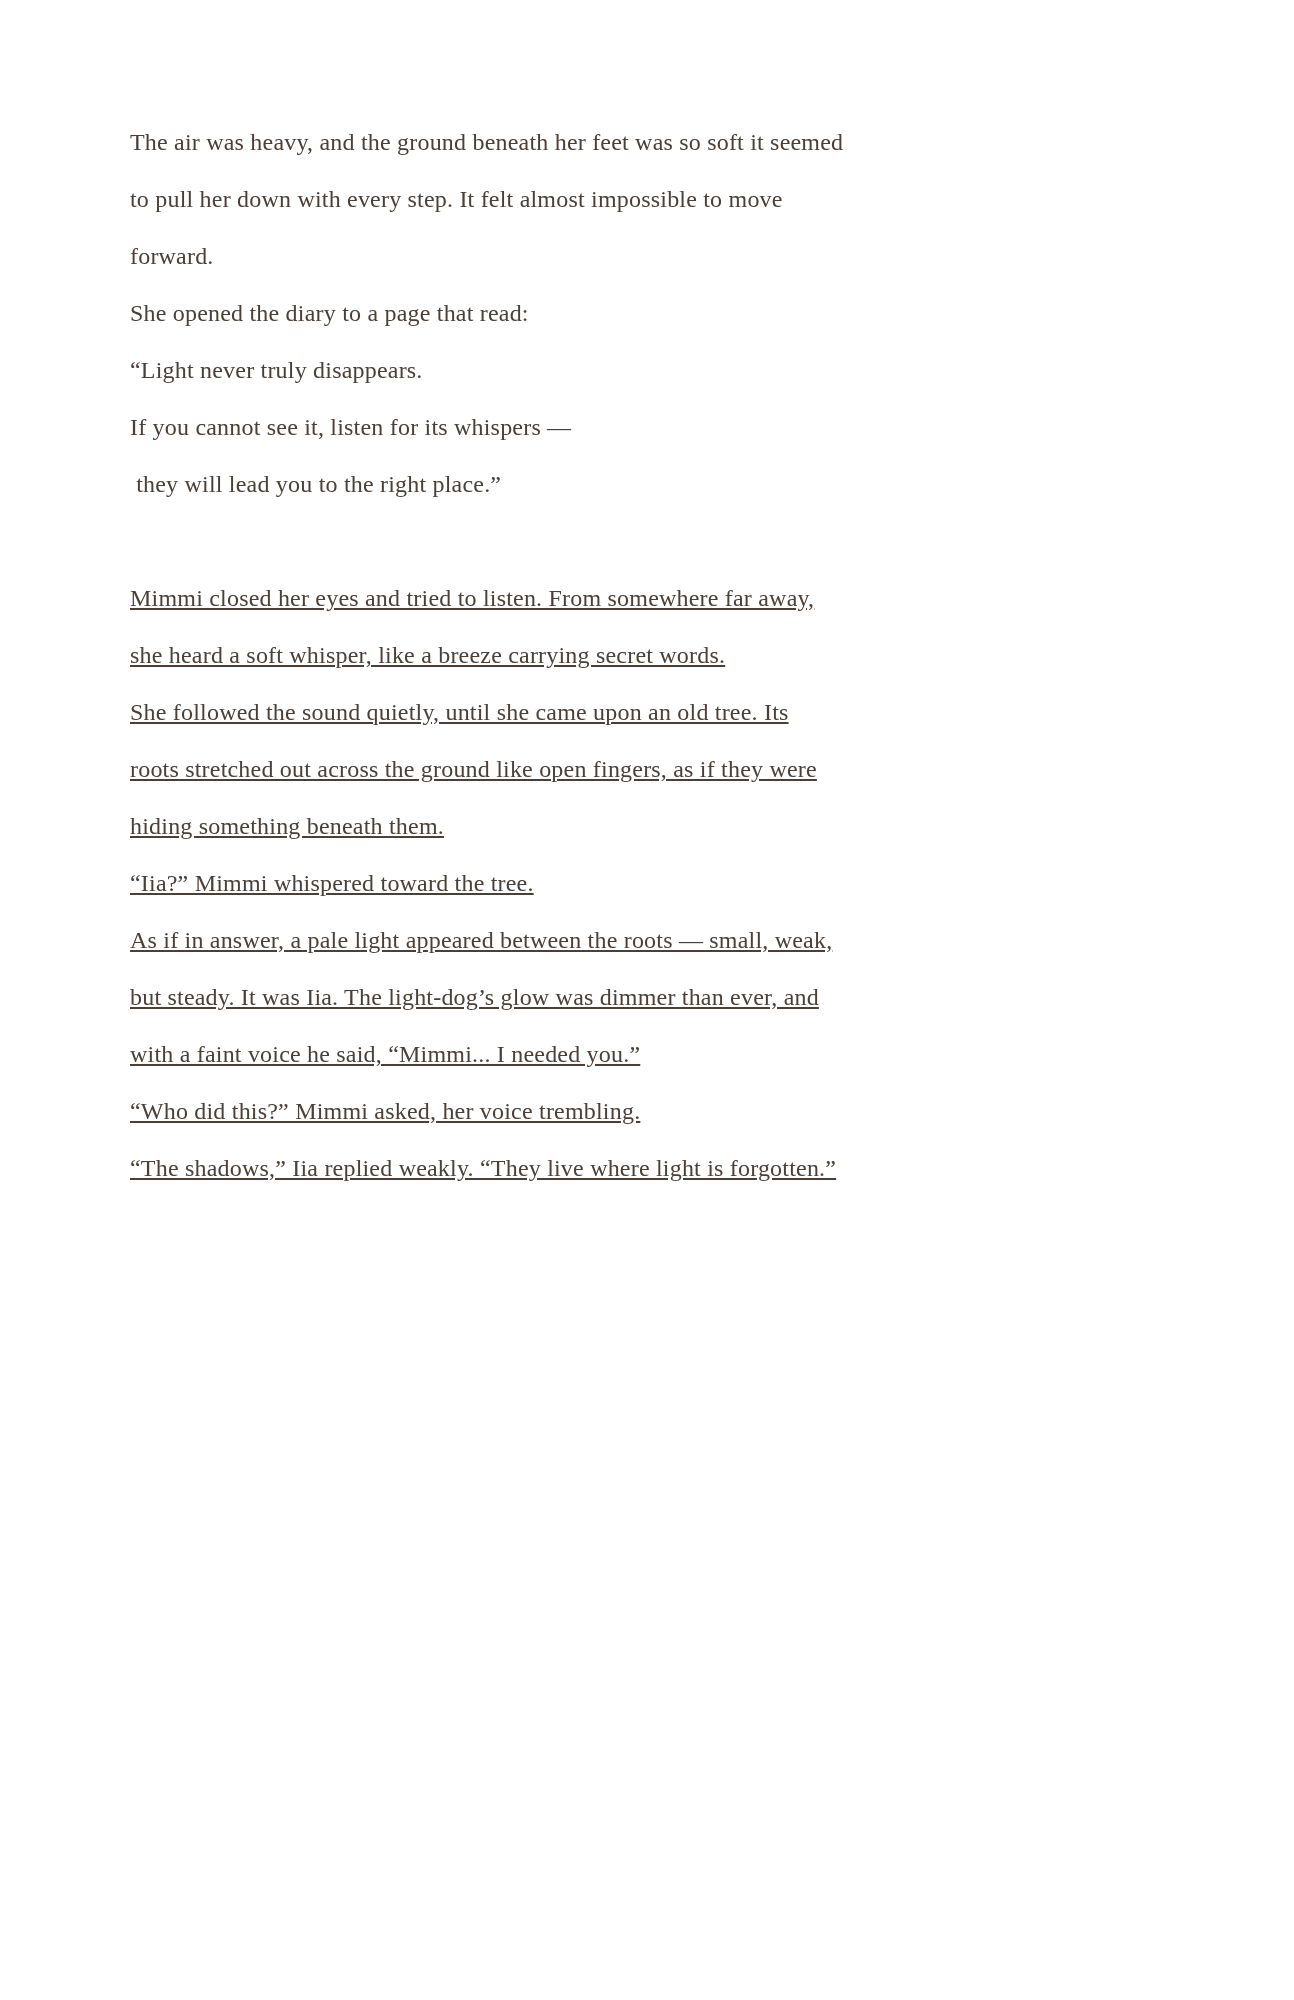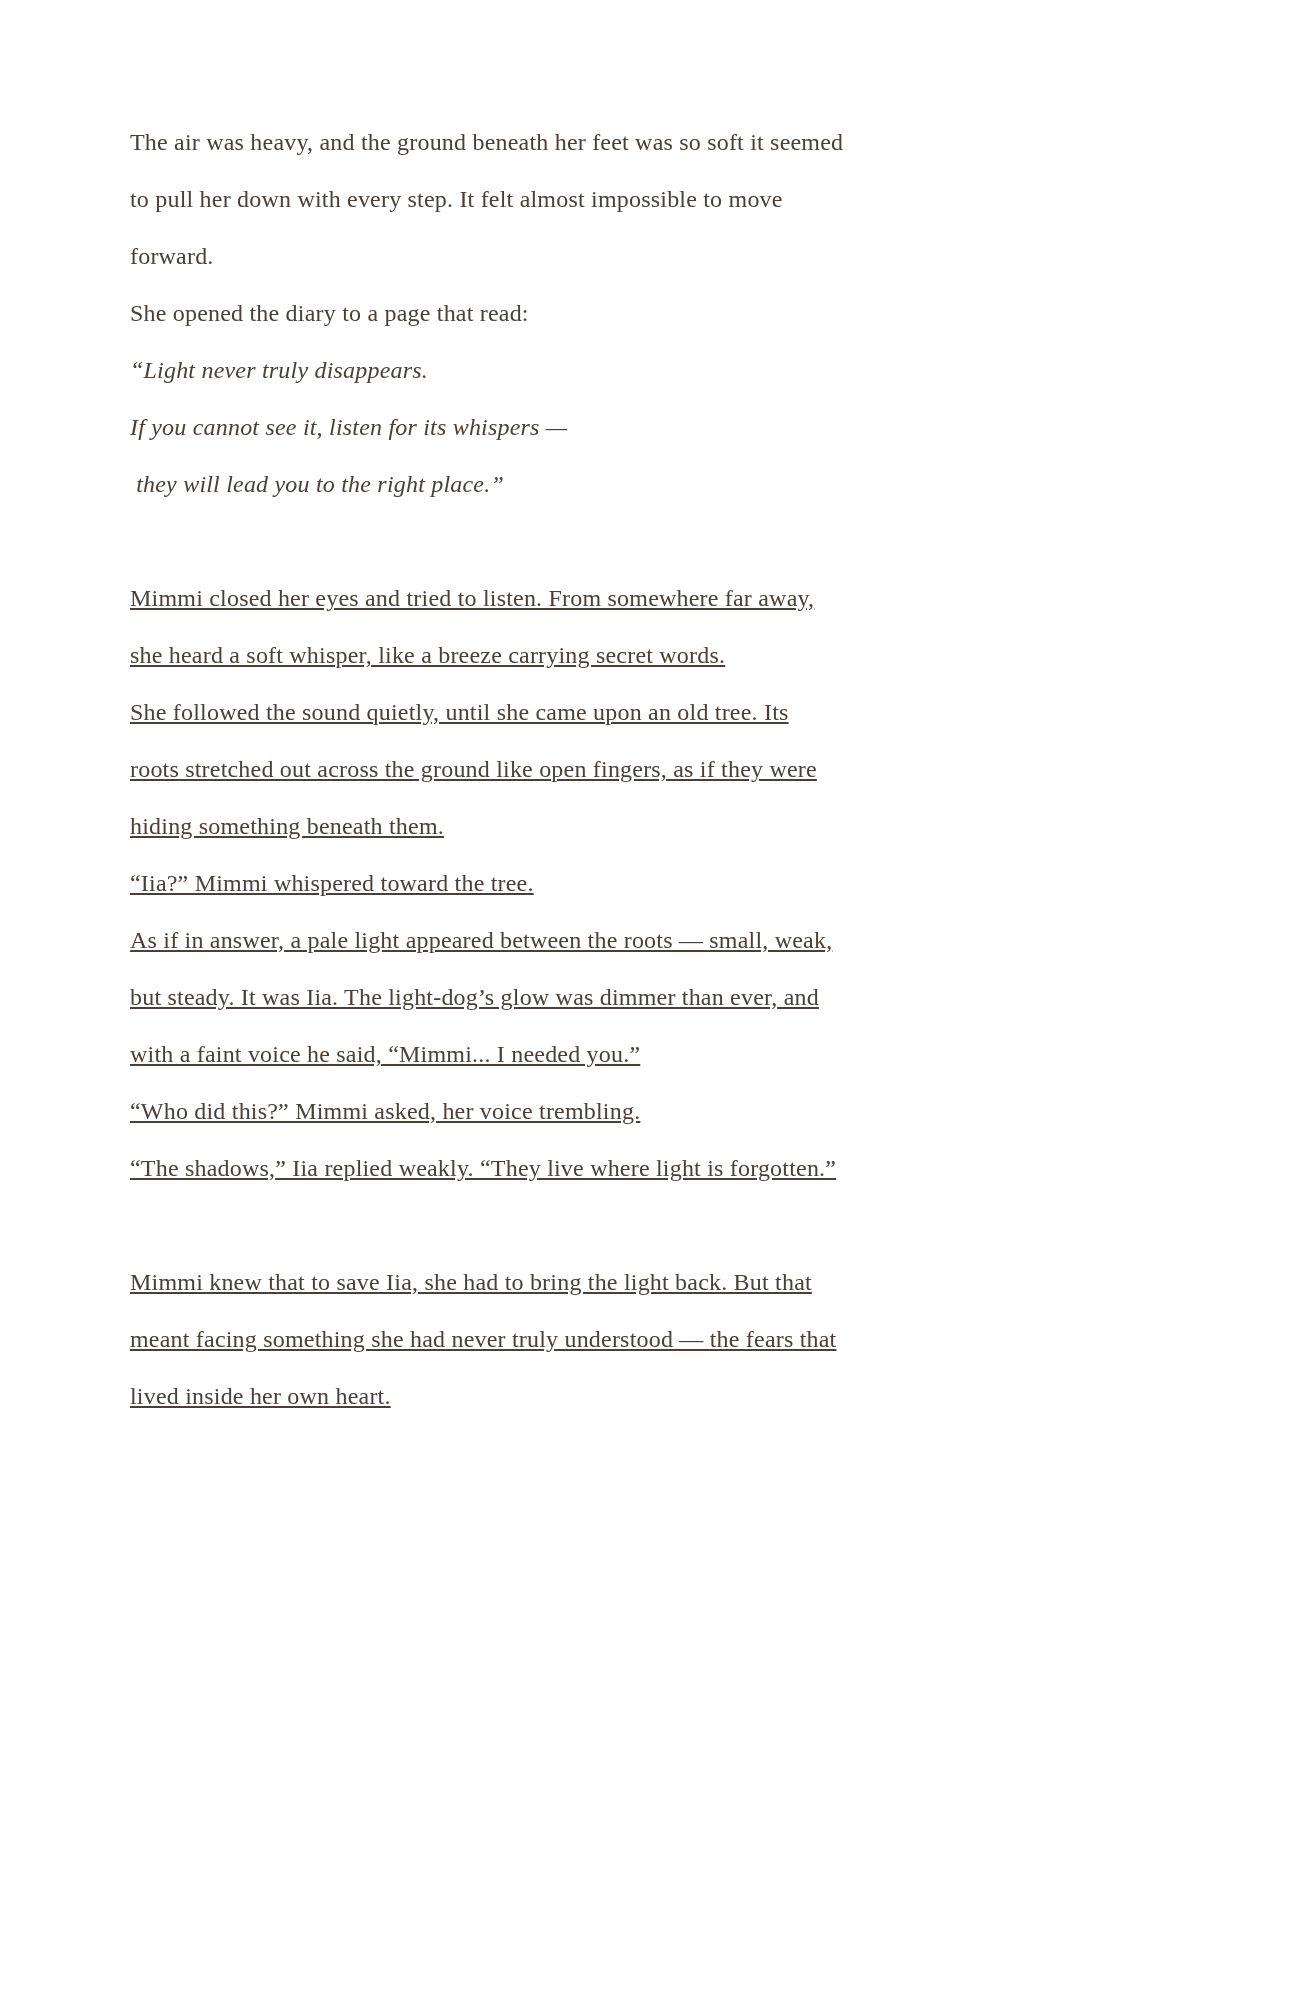--- a/index.html
+++ b/index.html
@@ -25,21 +25,20 @@
   .para {
     font-family: "Liberation Serif", "DejaVu Serif", serif;
     font-size: 24px;
     line-height: 57px;
     color: #4a4038;
     white-space: pre;      
     margin: 0;
     letter-spacing: 0.2px;
   }
   .italic {
-    font-style: italic;
   }
   .gap {
     margin-top: 57px;      
     text-decoration: underline;
   }
 </style>
 </head>
 <body>
 
 <div class="page">
@@ -57,16 +56,13 @@
 She followed the sound quietly, until she came upon an old tree. Its
 roots stretched out across the ground like open fingers, as if they were
 hiding something beneath them.
 “Iia?” Mimmi whispered toward the tree.
 As if in answer, a pale light appeared between the roots — small, weak,
 but steady. It was Iia. The light-dog’s glow was dimmer than ever, and
 with a faint voice he said, “Mimmi... I needed you.”
 “Who did this?” Mimmi asked, her voice trembling.
 “The shadows,” Iia replied weakly. “They live where light is forgotten.”</p>
 
-  <p class="para gap">Mimmi knew that to save Iia, she had to bring the light back. But that
-meant facing something she had never truly understood — the fears that
-lived inside her own heart.</p>
 </div>
 
 </body></html>

